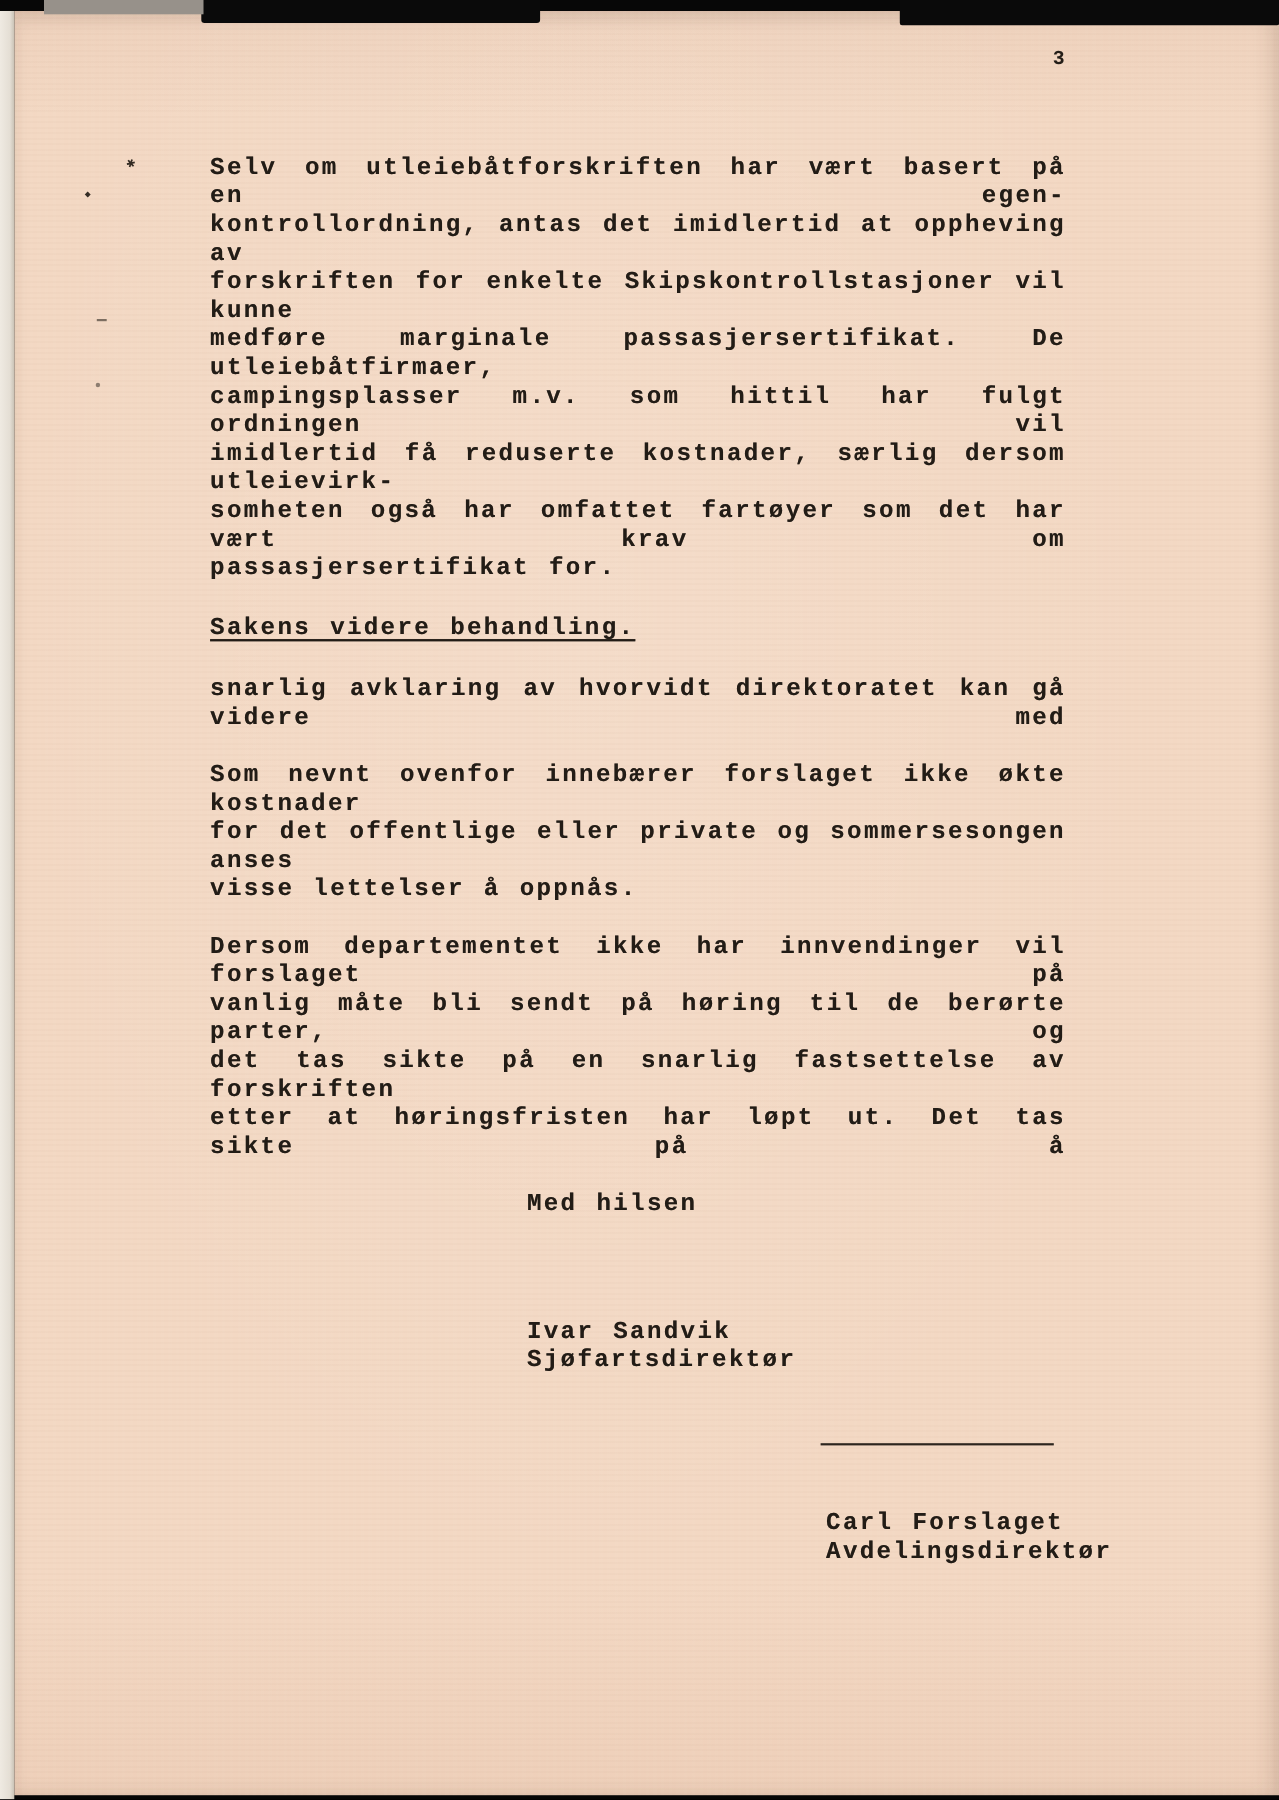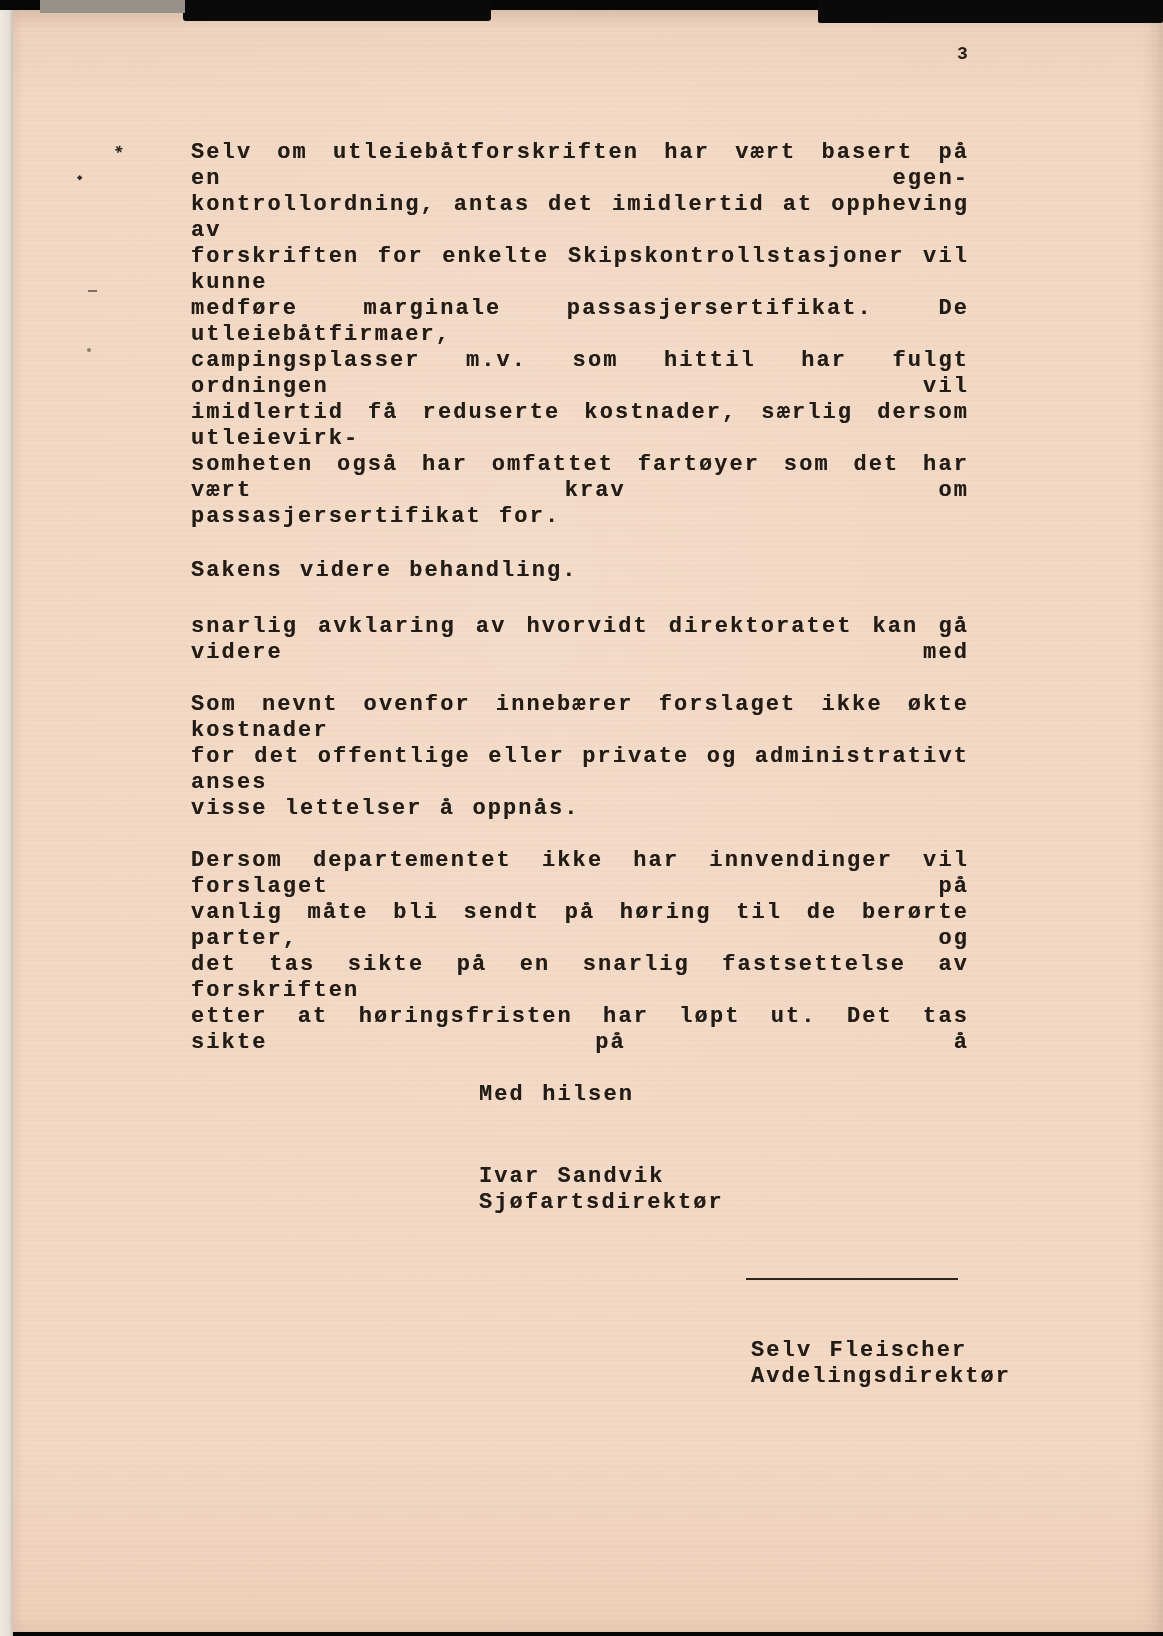--- a/index.html
+++ b/index.html
@@ -93,25 +93,26 @@
     text-shadow: 0 0 0.6px rgba(34,28,22,0.55);
   }
   .para { margin: 0 0 26px 0; }
   .line { white-space: normal; }
   .line.j {
     text-align: justify;
     text-align-last: justify;
   }
   .heading { margin: 28px 0 30px 0; }
   .u {
+    text-decoration: underline;
     text-decoration-thickness: 2px;
     text-underline-offset: 5px;
   }
   .closing { margin: 8px 0 0 288px; }
-  .sig { margin: 56px 0 0 288px; }
+  .sig { margin: 90px 0 0 288px; }
   .sig.right { margin: 58px 0 0 560px; }
   .sigline {
     margin: 62px 0 0 555px;
     width: 212px;
     border-top: 2px solid #2c251e;
     height: 0;
   }
   
   .pen-mark { position: absolute; color: #342c24; z-index: 3; }
   .m1 { left: 115px; top: 141px; font-size: 13px; transform: rotate(18deg); }
@@ -142,37 +143,37 @@
           <div class="line j">imidlertid få reduserte kostnader, særlig dersom utleievirk-</div>
           <div class="line j">somheten også har omfattet fartøyer som det har vært krav om</div>
           <div class="line">passasjersertifikat for.</div>
         </div>
         <div class="heading"><span class="u">Sakens videre behandling.</span></div>
         <div class="para">
           <div class="line j">snarlig avklaring av hvorvidt direktoratet kan gå videre med</div>
         </div>
         <div class="para">
           <div class="line j">Som nevnt ovenfor innebærer forslaget ikke økte kostnader</div>
-          <div class="line j">for det offentlige eller private og administrativt anses</div>
+          <div class="line j">for det offentlige eller private og sommersesongen anses</div>
           <div class="line">visse lettelser å oppnås.</div>
         </div>
         <div class="para">
           <div class="line j">Dersom departementet ikke har innvendinger vil forslaget på</div>
           <div class="line j">vanlig måte bli sendt på høring til de berørte parter, og</div>
           <div class="line j">det tas sikte på en snarlig fastsettelse av forskriften</div>
           <div class="line j">etter at høringsfristen har løpt ut. Det tas sikte på å</div>
         </div>
         <div class="closing">Med hilsen</div>
         <div class="sig">
           <div class="line">Ivar Sandvik</div>
           <div class="line">Sjøfartsdirektør</div>
         </div>
         <div class="sigline"></div>
         <div class="sig right">
-          <div class="line">Selv Fleischer</div>
+          <div class="line">Carl Forslaget</div>
           <div class="line">Avdelingsdirektør</div>
         </div>
       </div>
   </div>
 
   <div class="pen-mark m1">✱</div>
   <div class="pen-mark m2">◆</div>
   <div class="pen-mark m3"></div>
   <div class="pen-mark m4"></div>
 </div>

